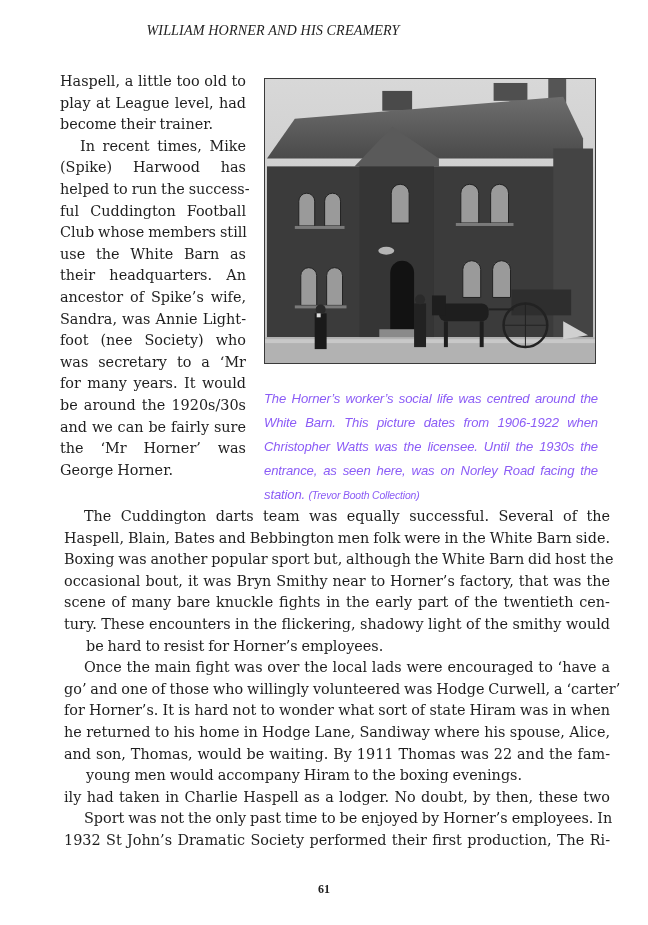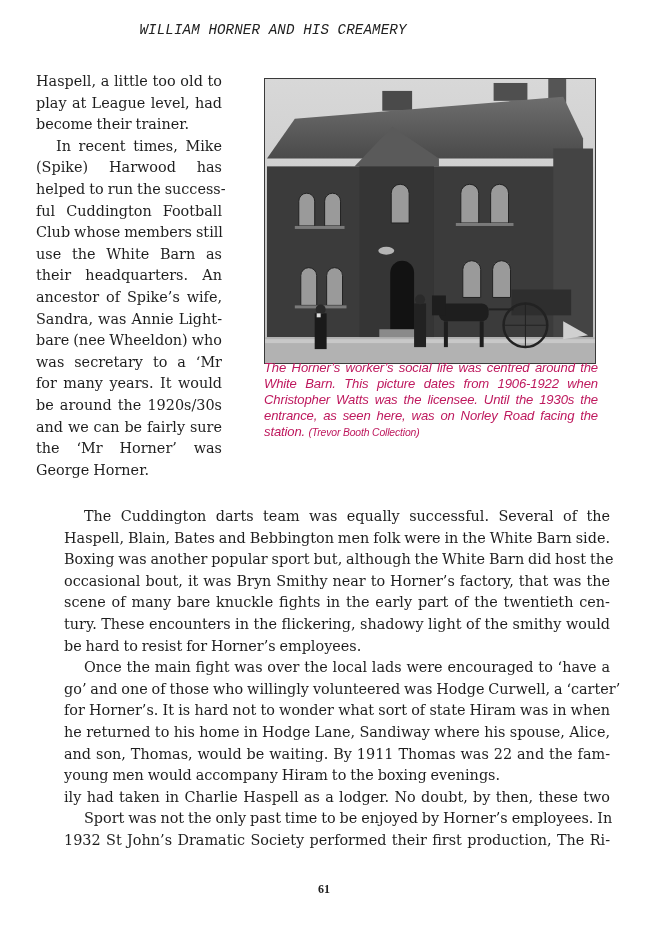--- a/index.html
+++ b/index.html
@@ -14,29 +14,29 @@
       overflow: hidden;
       font-family: "DejaVu Serif", "Liberation Serif", serif;
       color: #1e1e1e;
     }
     .running-head {
       position: absolute;
       top: 22px;
       left: 0;
       width: 546px;
       text-align: center;
-      font-family: Liberation Mono, monospace;
+      font-family: Liberation Serif, serif;
       font-style: italic;
       font-size: 14.2px;
       letter-spacing: 0.1px;
       color: #222;
     }
     .narrow-col {
       position: absolute;
-      left: 36px;
+      left: 60px;
       top: 71px;
       width: 186px;
       font-size: 14.4px;
       line-height: 21.6px;
       text-align: justify;
       word-spacing: -0.6px;
     }
     .narrow-col .ln {
       display: block;
       white-space: nowrap;
@@ -59,20 +59,21 @@
     }
     .full-col .ln {
       display: block;
       white-space: nowrap;
       text-align: justify;
       text-align-last: justify;
       height: 21.6px;
     }
     .full-col .ln.last {
       text-align-last: left;
+      margin-left: 22px;
     }
     .indent {
       padding-left: 20px;
     }
     .figure {
       position: absolute;
       left: 264px;
       top: 78px;
       width: 332px;
       height: 286px;
@@ -82,27 +83,27 @@
       overflow: hidden;
     }
     .figure svg {
       display: block;
       width: 100%;
       height: 100%;
     }
     .caption {
       position: absolute;
       left: 264px;
-      top: 360px;
+      top: 387px;
       width: 334px;
       font-family: "Liberation Sans", sans-serif;
       font-style: italic;
       font-size: 13.1px;
-      line-height: 16px;
-      color: #be185d;
+      line-height: 24px;
+      color: #8b5cf6;
       text-align: justify;
       text-align-last: left;
       letter-spacing: -0.15px;
     }
     .caption .credit {
       font-size: 10.4px;
     }
     .folio {
       position: absolute;
       top: 882px;
@@ -126,21 +127,21 @@
   <span class="ln last">become their trainer.</span>
   <span class="ln indent">In recent times, Mike</span>
   <span class="ln">(Spike) Harwood has</span>
   <span class="ln">helped to run the success-</span>
   <span class="ln">ful Cuddington Football</span>
   <span class="ln">Club whose members still</span>
   <span class="ln">use the White Barn as</span>
   <span class="ln">their headquarters. An</span>
   <span class="ln">ancestor of Spike’s wife,</span>
   <span class="ln">Sandra, was Annie Light-</span>
-  <span class="ln">bare (nee Wheeldon) who</span>
+  <span class="ln">foot (nee Society) who</span>
   <span class="ln">was secretary to a ‘Mr</span>
   <span class="ln">for many years. It would</span>
   <span class="ln">be around the 1920s/30s</span>
   <span class="ln">and we can be fairly sure</span>
   <span class="ln">the ‘Mr Horner’ was</span>
   <span class="ln last">George Horner.</span>
 </div>
 
 <div class="figure">
   <svg viewBox="0 0 332 286" preserveAspectRatio="none">

